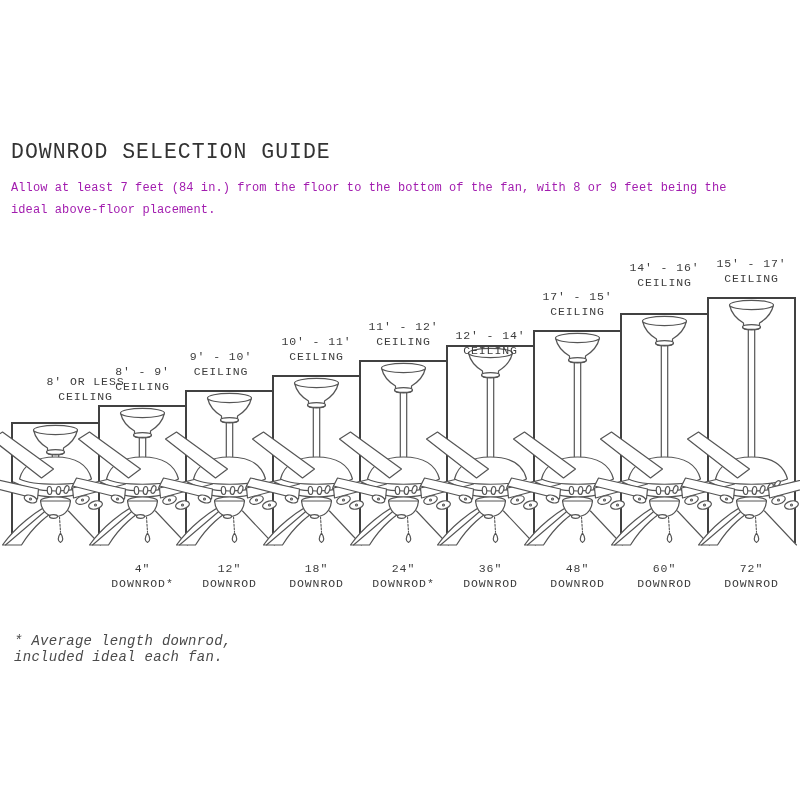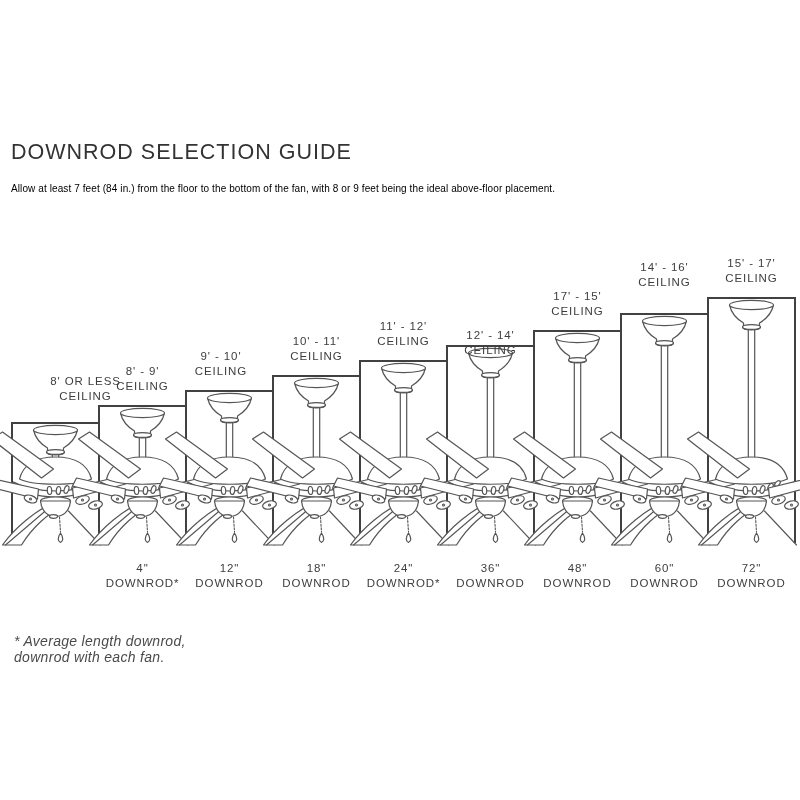--- a/index.html
+++ b/index.html
@@ -1,26 +1,26 @@
 <!DOCTYPE html>
 <html><head>
 <meta charset="utf-8">
 <style>
   html,body{margin:0;padding:0;background:#ffffff;}
   .page{
     position:relative;width:800px;height:684px;background:#ffffff;overflow:hidden;
-    font-family:Liberation Sans, sans-serif;color:#3a3a3a;
+    font-family:Liberation Mono, monospace;color:#3a3a3a;
   }
   .title{
     position:absolute;left:11px;top:140px;font-size:21.5px;letter-spacing:1px;
     color:#333333;white-space:nowrap;
   }
   .subtitle{
-    position:absolute;left:11px;top:178px;width:752px;font-size:10px;line-height:21.5px;
-    color:#000000;letter-spacing:0.1px;
+    position:absolute;left:11px;top:178px;width:752px;font-size:12px;line-height:21.5px;
+    color:#a21caf;letter-spacing:0.1px;
   }
   .diagram{position:absolute;left:0;top:250px;width:800px;height:350px;}
   .diagram svg{position:absolute;left:0;top:0;overflow:visible;}
   .col-label,.rod-label{
     position:absolute;width:110px;text-align:center;font-size:11.5px;line-height:15px;
     letter-spacing:0.9px;color:#3d3d3d;
   }
   .footnote{
     position:absolute;left:14px;top:633px;font-size:14px;line-height:16px;
     font-style:italic;color:#4a4a4a;letter-spacing:0.3px;
@@ -182,16 +182,16 @@
       <div>60"</div>
       <div>DOWNROD</div>
     </div>
   <div class="rod-label" style="left:696.5px;top:561px;">
       <div>72"</div>
       <div>DOWNROD</div>
     </div>
 
   <div class="footnote">
     <div>* Average length downrod,</div>
-    <div>downrod with each fan.</div>
+    <div>included ideal each fan.</div>
   </div>
 
 </div>
 
 </body></html>

